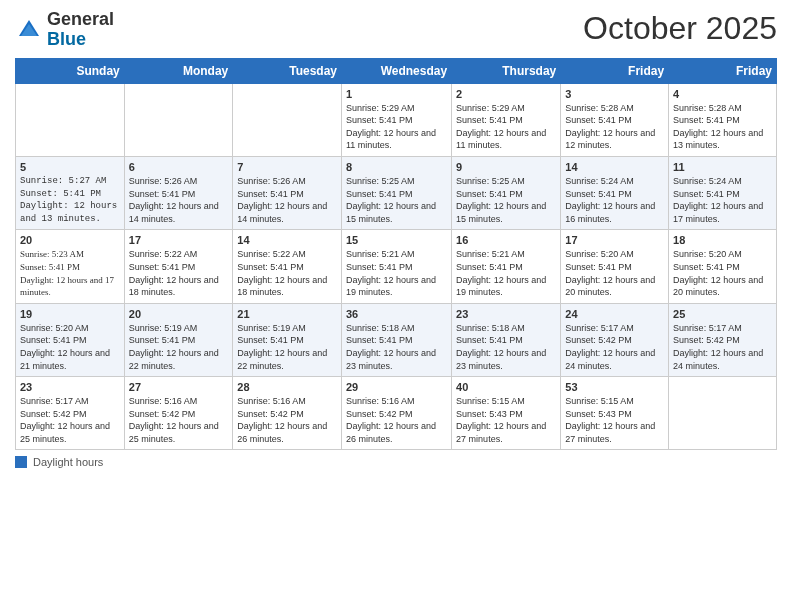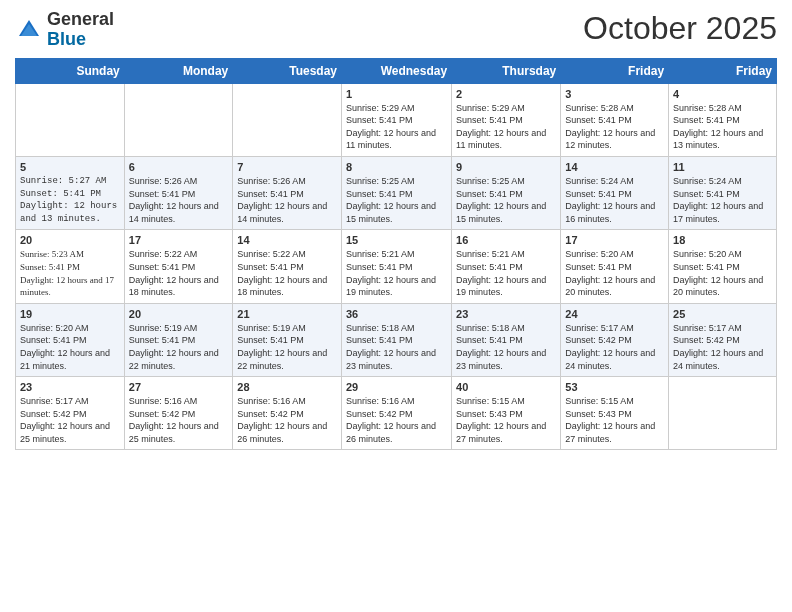--- a/index.html
+++ b/index.html
@@ -340,13 +340,17 @@
             <span class="day-num">53</span>
             <div class="day-info" style="white-space: pre-line;">Sunrise: 5:15 AM
 Sunset: 5:43 PM
 Daylight: 12 hours and 27 minutes.</div>
           </td>
           <td class="empty"></td>
         </tr>
       </tbody>
   </table>
 
+  <div class="footer">
+    <div class="footer-dot"></div>
+    <span>Daylight hours</span>
+  </div>
 </div>
 
 </body></html>

